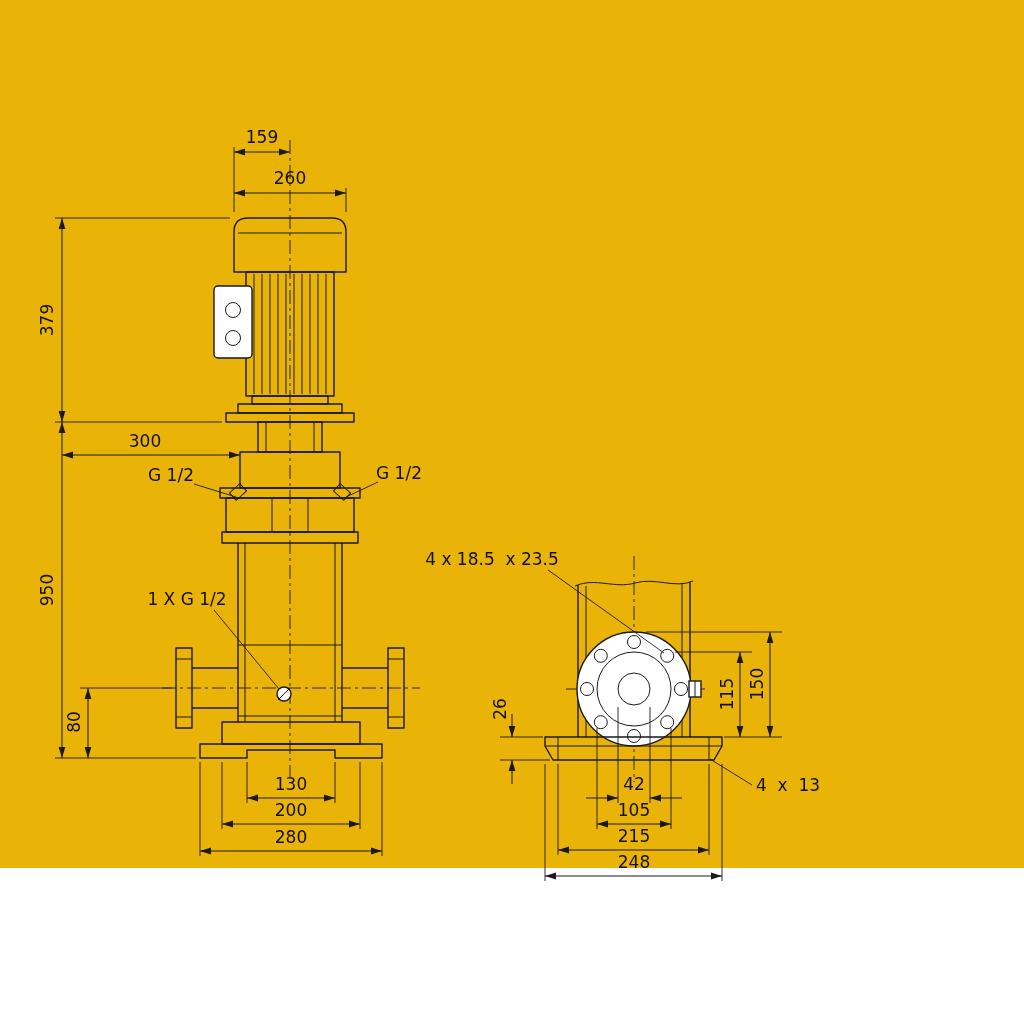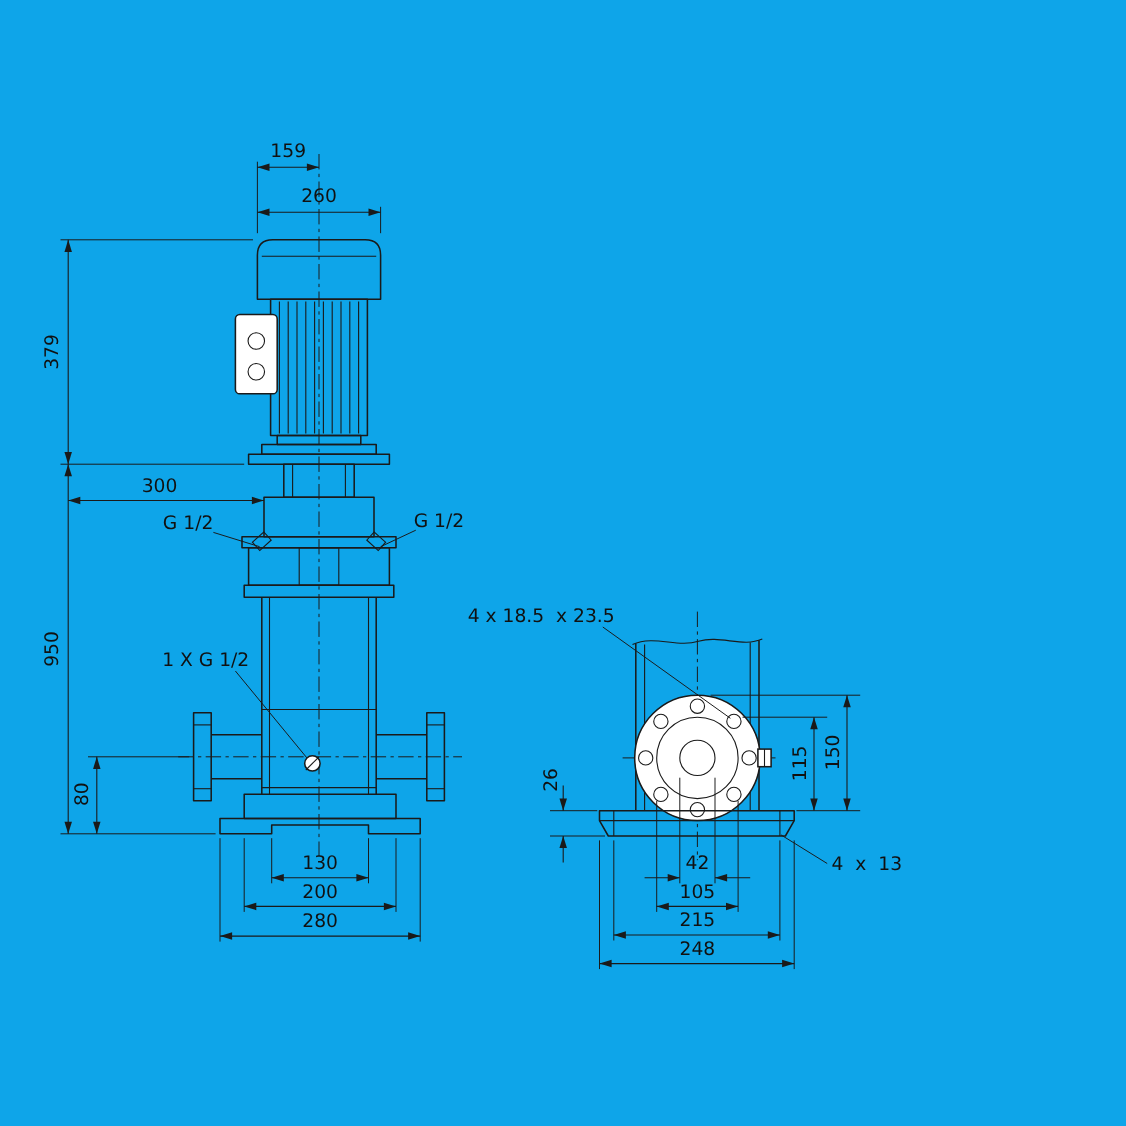--- a/index.html
+++ b/index.html
@@ -7,22 +7,22 @@
     padding: 0;
     background: #ffffff;
     width: 1024px;
     height: 1024px;
     overflow: hidden;
     font-family: "DejaVu Sans", sans-serif;
   }
   #stage {
     position: relative;
     width: 1024px;
-    height: 1024px;
-    background: #0ea5e9;
+    height: 868px;
+    background: #eab308;
     text-align: right;
   }
   svg text {
     font-family: "DejaVu Sans", sans-serif;
     font-size: 17px;
     fill: #111111;
   }
   .outline { stroke: #1a1a1a; stroke-width: 1.4; fill: none; stroke-linejoin: round; }
   .outline-thin { stroke: #1a1a1a; stroke-width: 1; fill: none; }
   .dim { stroke: #1a1a1a; stroke-width: 1; fill: none; }

